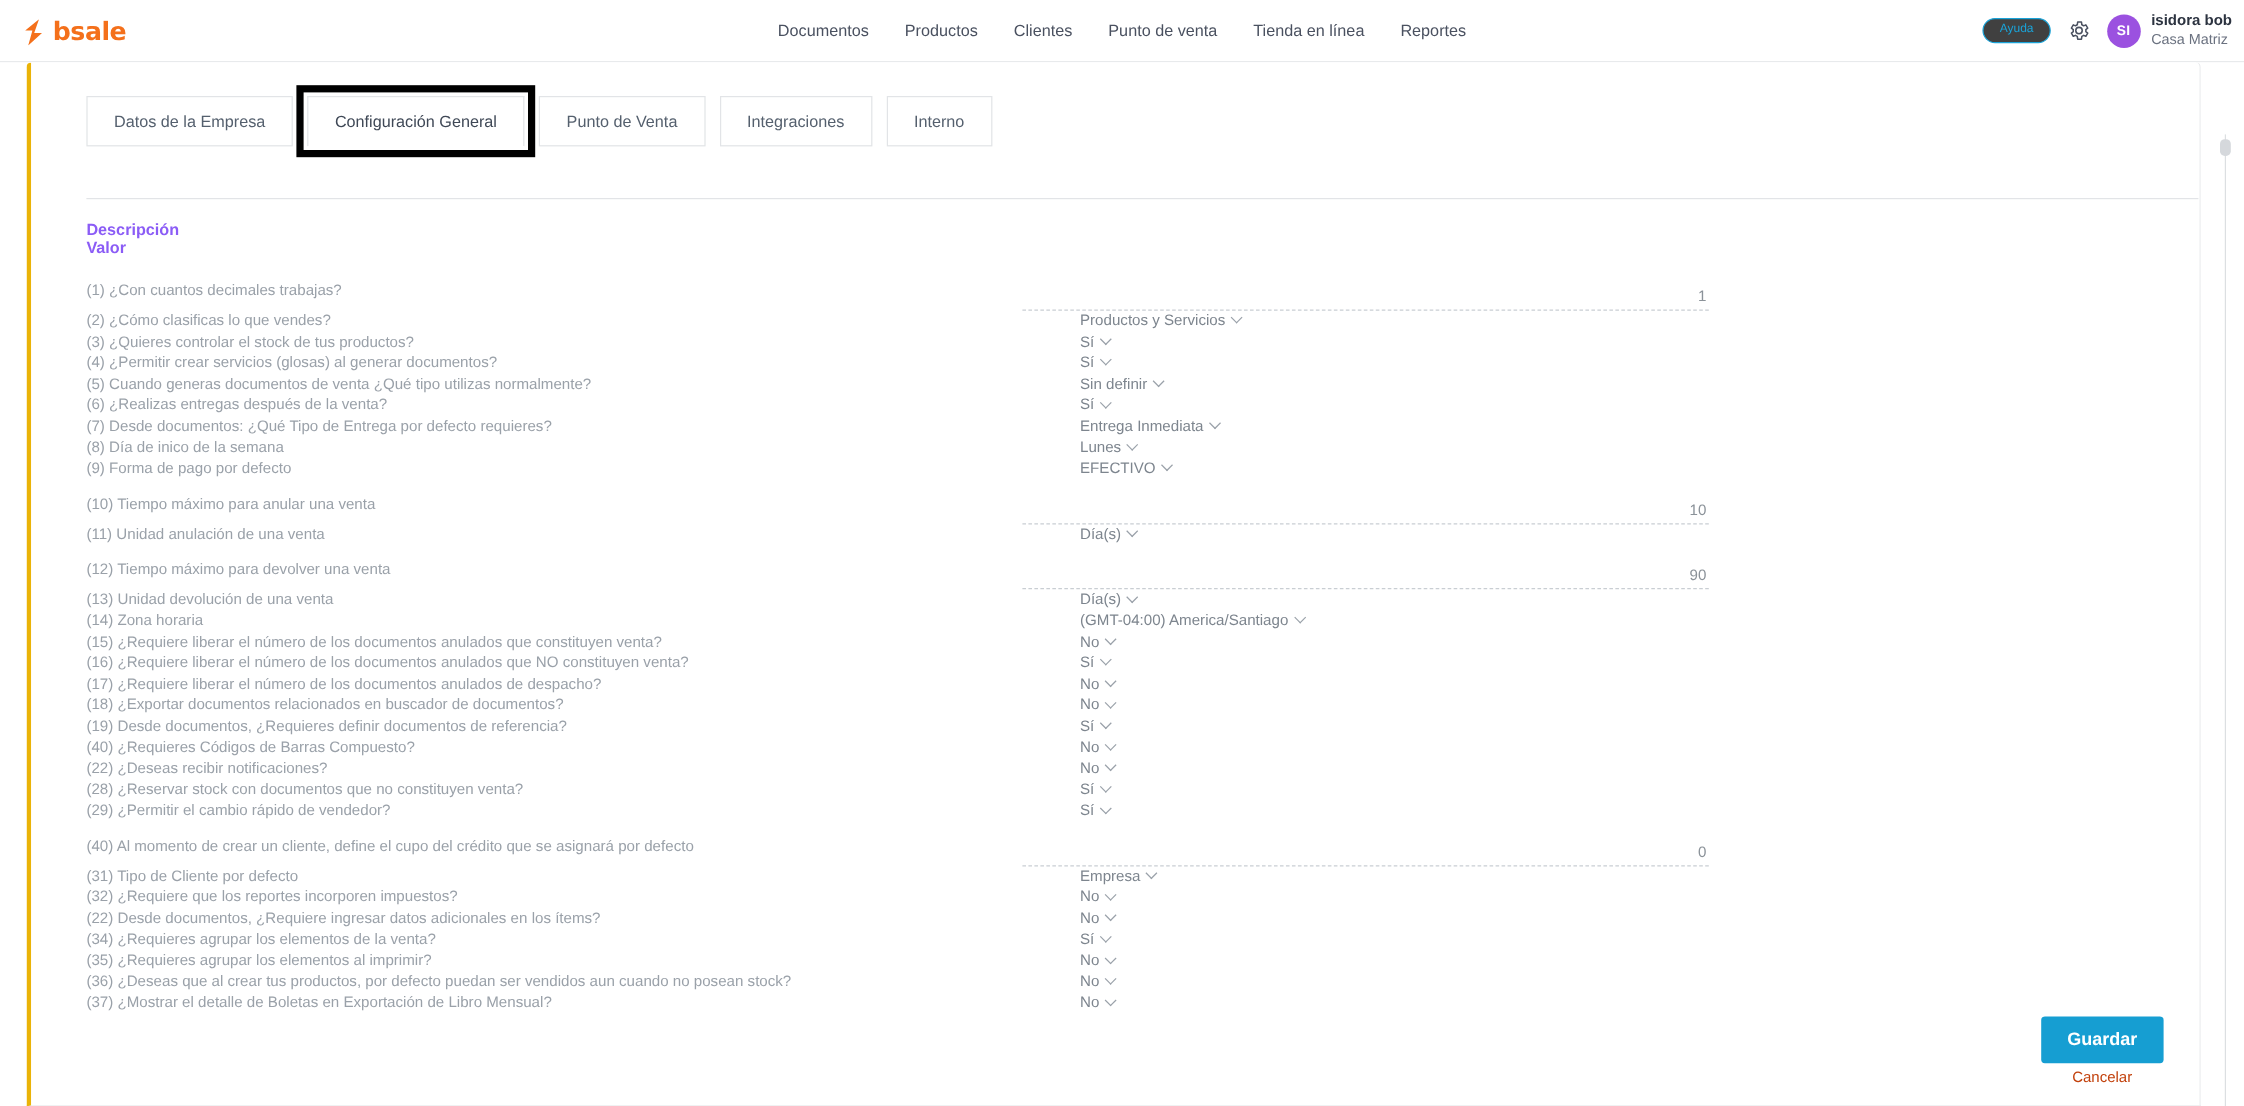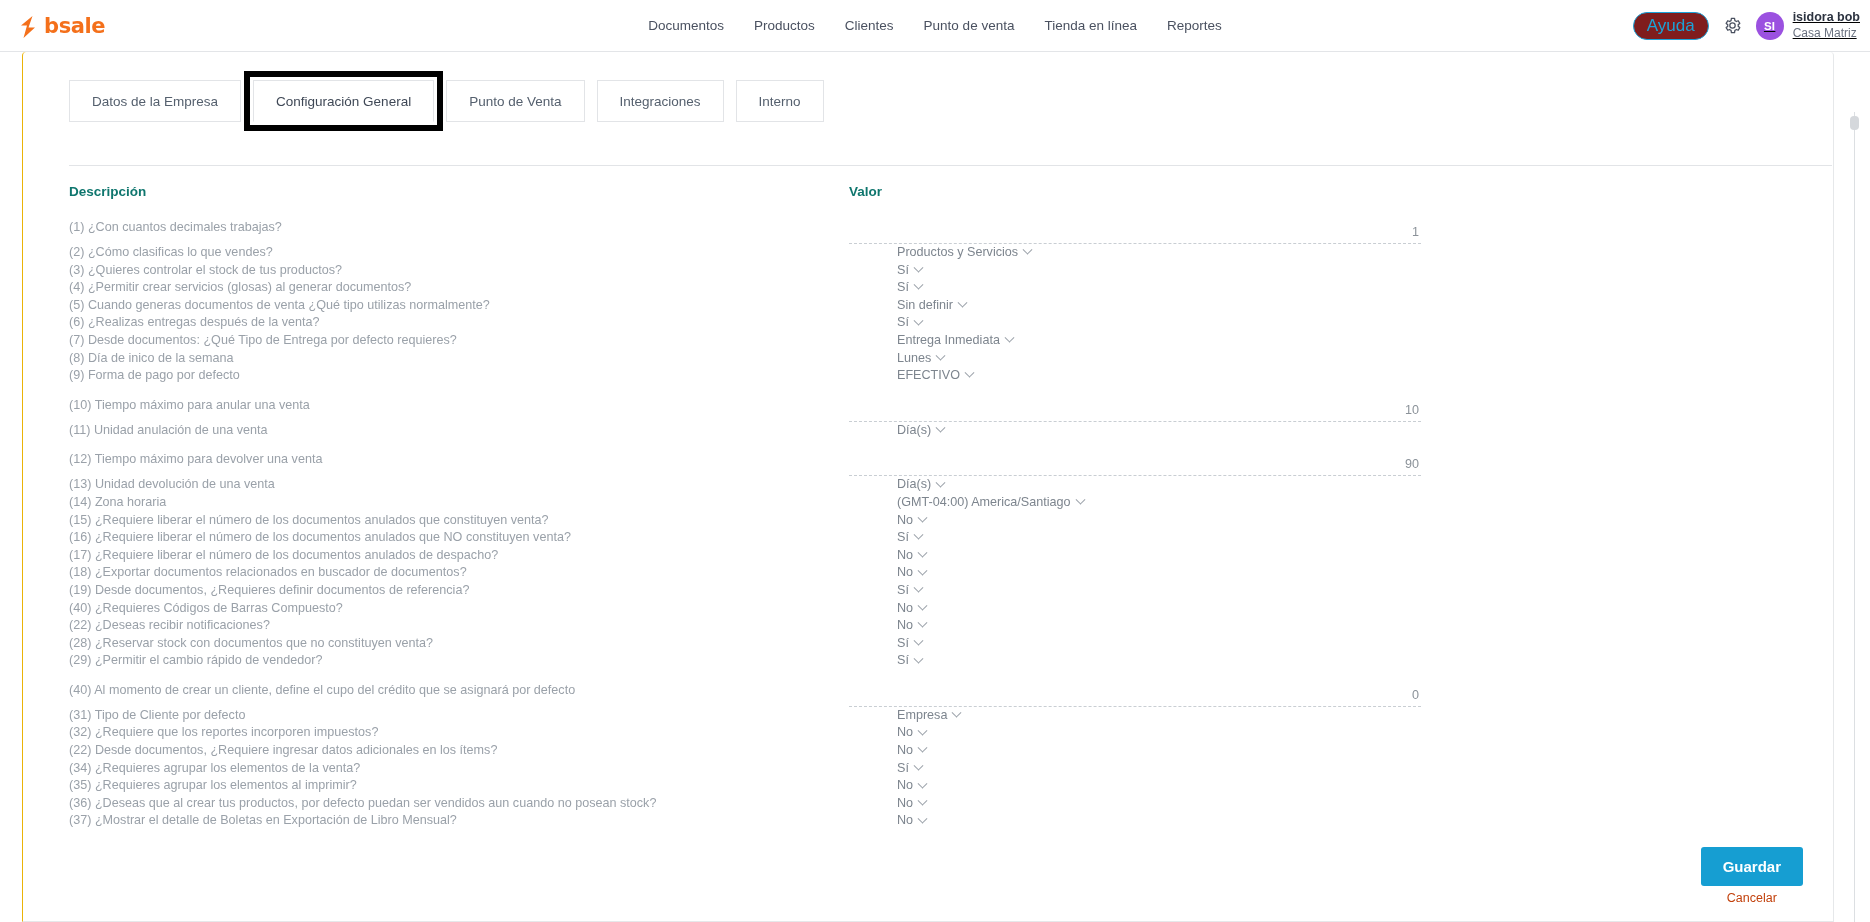--- a/index.html
+++ b/index.html
@@ -56,28 +56,28 @@
     position: absolute;
     right: 10px;
     display: flex;
     align-items: center;
     gap: 14px;
   }
   .help-btn {
     border: 1px solid #1aa3d8;
     color: #1aa3d8;
     border-radius: 14px;
-    font-size: 17px;
+    font-size: 10px;
     padding: 4px 13px 5px;
-    background: #7f1d1d;
+    background: #404040;
     cursor: pointer;
     line-height: 1;
   }
   .gear { cursor: pointer; display:block; }
-  .userblock { display: flex; align-items: center; gap: 9px; text-decoration: underline; }
+  .userblock { display: flex; align-items: center; gap: 9px; }
   .avatar {
     width: 28px; height: 28px; border-radius: 50%;
     background: #9b51e0;
     color: #fff;
     font-size: 11.5px;
     font-weight: 700;
     display: flex; align-items: center; justify-content: center;
     letter-spacing: 0.3px;
   }
   .usertext { line-height: 1.25; }
@@ -91,21 +91,21 @@
     background: #ffffff;
     padding: 0;
   }
   .panel {
     position: absolute;
     left: 22px;
     top: 0px;
     right: 36px;
     bottom: 0;
     background: #fff;
-    border-left: 1px solid #eab308;
+    border-left: 4px solid #eab308;
     border-right: 1px solid #e6e8ea;
     border-bottom: 1px solid #e6e8ea;
     border-top: none;
     border-radius: 4px 4px 0 0;
     box-shadow: 0 0 0 0 transparent;
   }
 
   
   .tabs {
     position: relative;
@@ -150,23 +150,24 @@
   
   .content {
     position: absolute;
     left: 0; right: 0;
     top: 114px; bottom: 0;
     padding: 18px 46px 0 46px;
   }
   .col-head {
     display: flex;
     font-size: 13.5px;
-    color: #0f766e;
+    color: #8b5cf6;
     font-weight: 700;
     padding-bottom: 8px;
+    flex-direction: column;
   }
   .col-head .c1 { width: 780px; }
 
   .rows { }
   .row {
     display: flex;
     align-items: center;
     min-height: 17.6px;
   }
   .row .desc {

